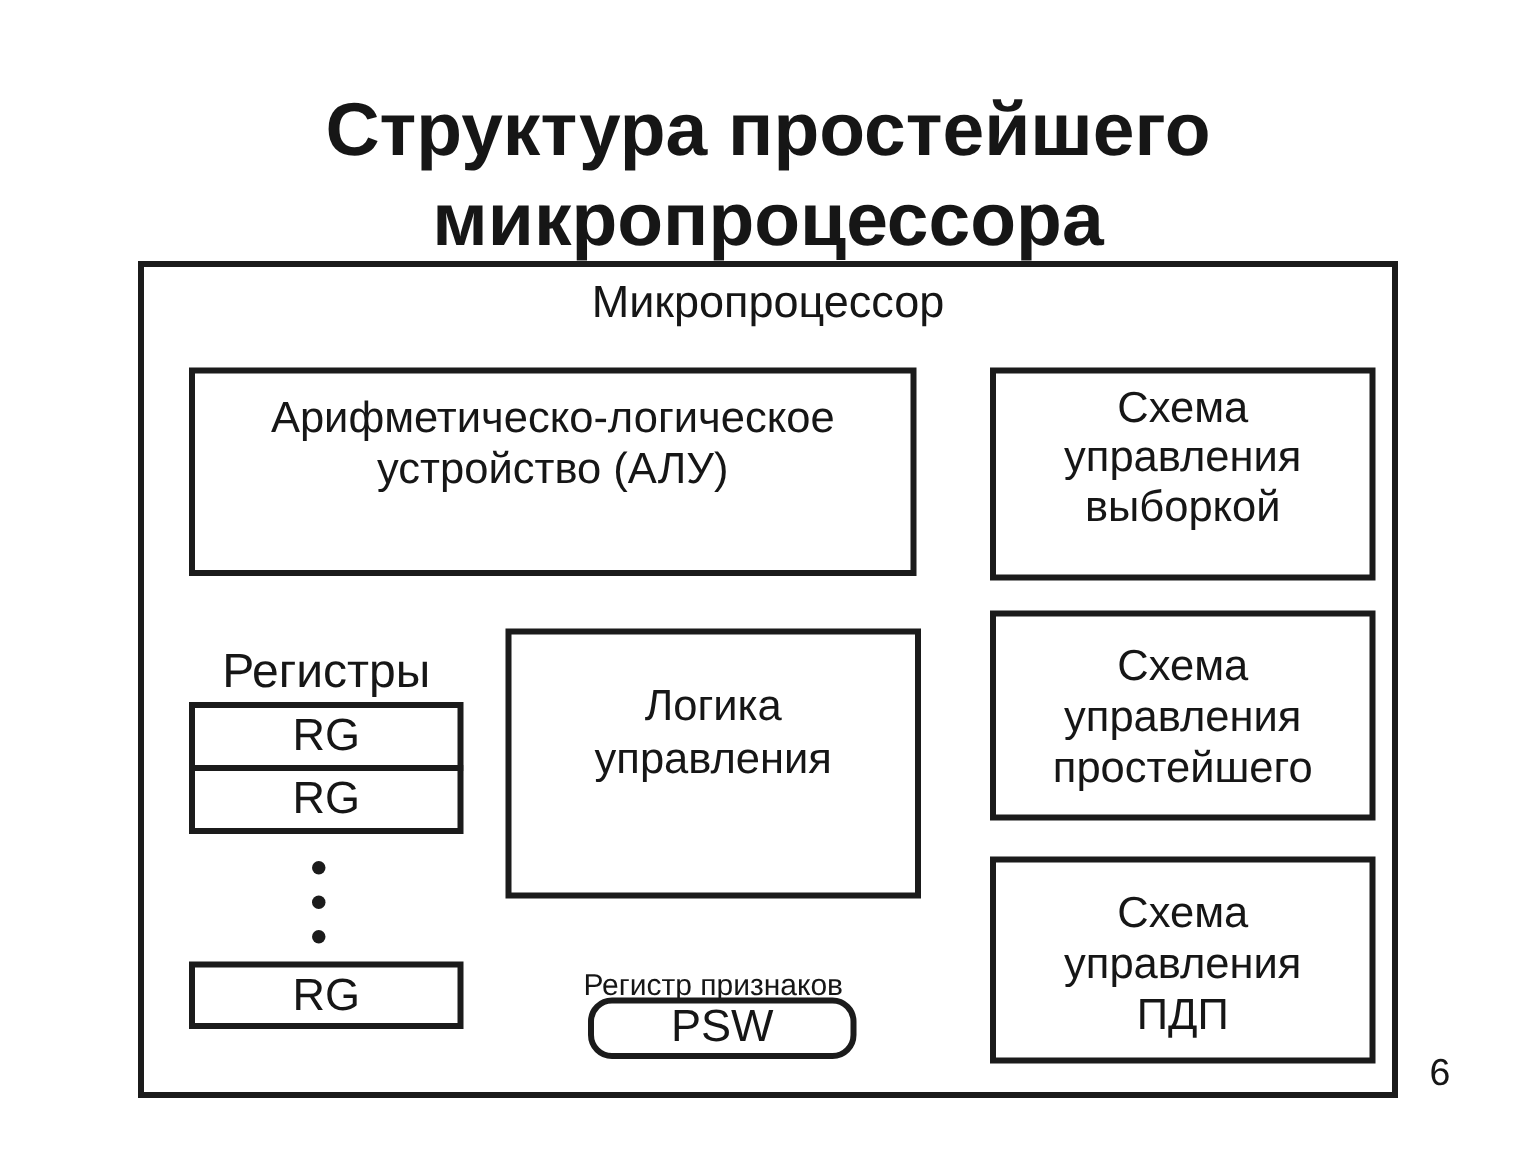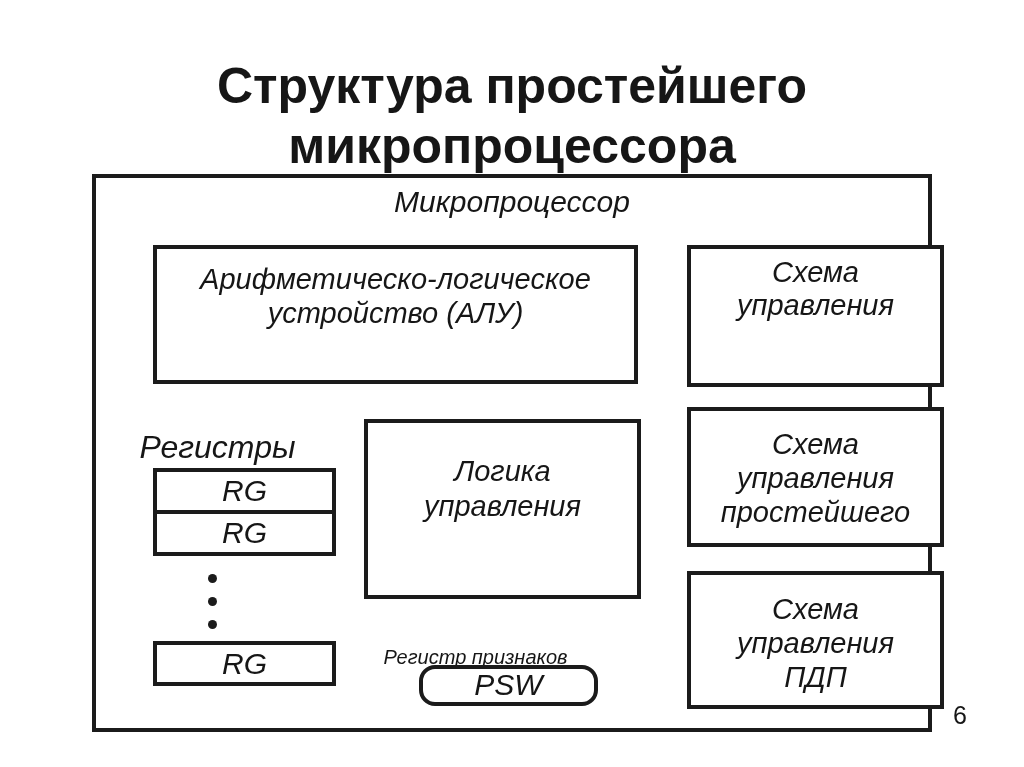--- a/index.html
+++ b/index.html
@@ -28,34 +28,32 @@
     margin-top: 30px;
   }
   .outer-box {
     position: absolute;
     left: 92px;
     top: 174px;
     width: 840px;
     height: 558px;
     border: 4px solid #1b1b1b;
     box-sizing: border-box;
-    font-style: italic;
   }
   .mp-label {
     text-align: center;
     margin-top: 7px;
     font-size: 30px;
   }
   .box {
     position: absolute;
     border: 4px solid #1b1b1b;
     box-sizing: border-box;
     text-align: center;
     background: #ffffff;
-    margin-left: 27px;
   }
   .alu-box {
     left: 30px;
     top: 67px;
     width: 485px;
     height: 139px;
     font-size: 29px;
     line-height: 34px;
     padding-top: 13px;
   }
@@ -147,20 +145,21 @@
   <div class="mp-label">Микропроцессор</div>
 
   <div class="box alu-box">
     <div>Арифметическо-логическое</div>
     <div>устройство (АЛУ)</div>
   </div>
 
   <div class="box rbox rbox-1">
     <div>Схема</div>
     <div>управления</div>
+    <div>выборкой</div>
   </div>
 
   <div class="box rbox rbox-2">
     <div>Схема</div>
     <div>управления</div>
     <div>простейшего</div>
   </div>
 
   <div class="box rbox rbox-3">
     <div>Схема</div>

